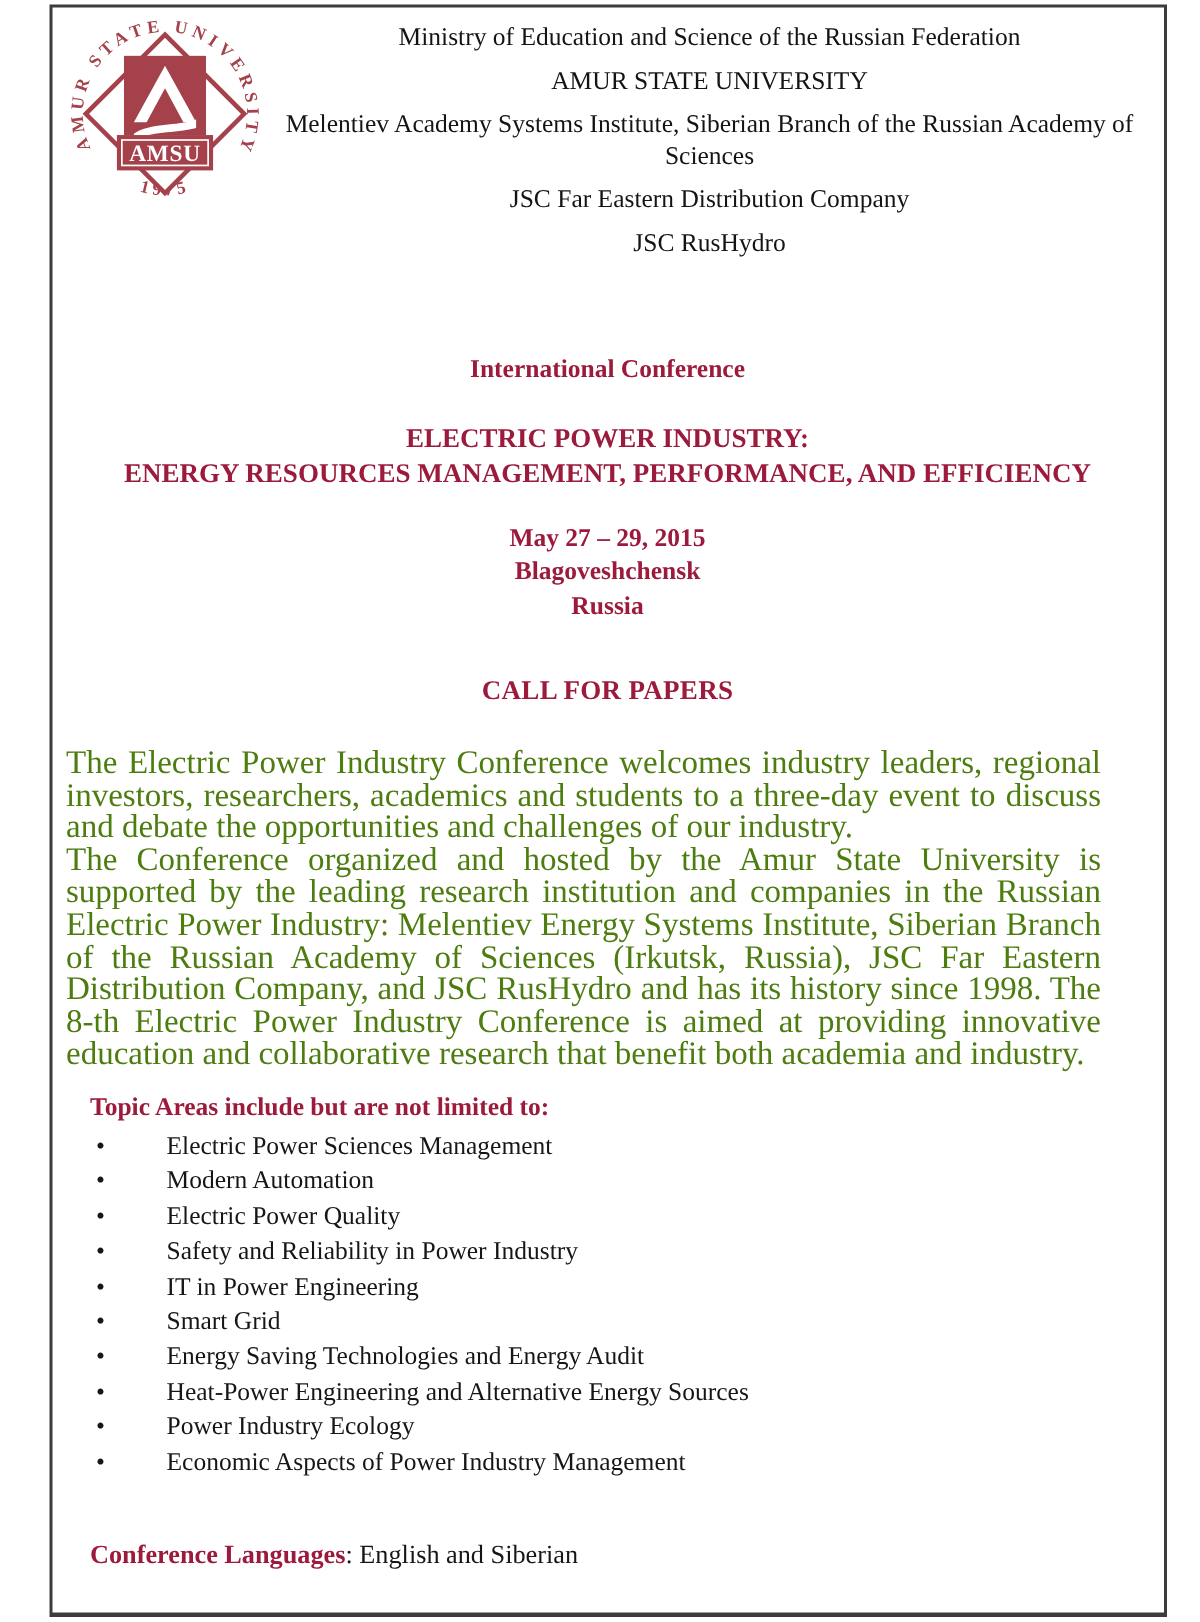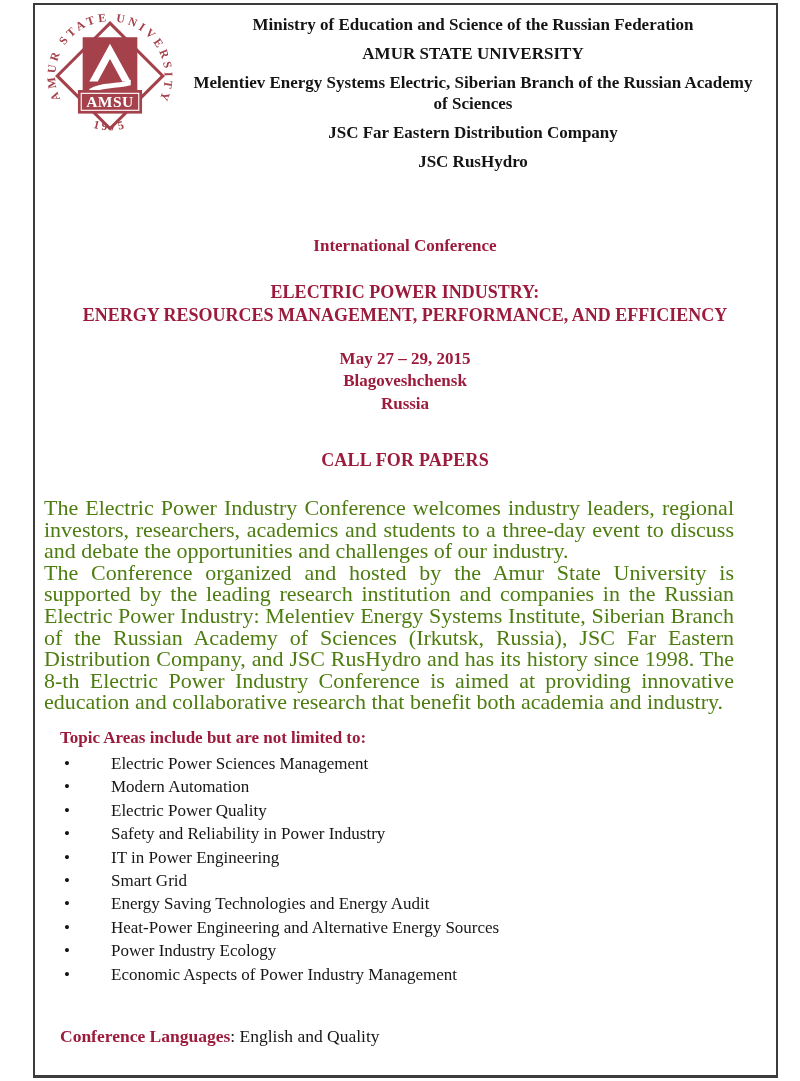--- a/index.html
+++ b/index.html
@@ -23,21 +23,21 @@
   }
   .logo {
     position: absolute;
     left: 44px; top: 8px;
     width: 132px; height: 132px;
   }
   .header-block {
     position: absolute;
     left: 190px; top: 14px; width: 566px;
     text-align: center;
-    font-weight: bold;
+    font-weight: normal;
     font-size: 17px;
     line-height: 21px;
     color: #141414;
   }
   .header-block p { margin: 0 0 8px 0; }
   .center-line {
     position: absolute;
     left: 55px; width: 700px;
     text-align: center;
     font-weight: bold;
@@ -116,21 +116,21 @@
     <path d="M48,86 C60,78 78,81 92,76 L92,82 C76,86 60,84 48,91 Z" fill="#ffffff"></path>
 
     <rect x="36" y="87" width="68" height="25" fill="#a4414b"></rect>
     <rect x="39.5" y="90.5" width="61" height="18" fill="none" stroke="#ffffff" stroke-width="1.2"></rect>
     <text x="70" y="105.5" font-size="16.5" font-weight="bold" fill="#ffffff" text-anchor="middle" letter-spacing="0.5">AMSU</text>
   </svg>
 
   <div class="header-block">
     <p>Ministry of Education and Science of the Russian Federation</p>
     <p>AMUR STATE UNIVERSITY</p>
-    <p>Melentiev Energy Systems Electric, Siberian Branch of the Russian Academy of Sciences</p>
+    <p>Melentiev Academy Systems Institute, Siberian Branch of the Russian Academy of Sciences</p>
     <p>JSC Far Eastern Distribution Company</p>
     <p>JSC RusHydro</p>
   </div>
 
   <div class="center-line kicker">International Conference</div>
 
   <div class="center-line title-lines">
     <div>ELECTRIC POWER INDUSTRY:</div>
     <div>ENERGY RESOURCES MANAGEMENT, PERFORMANCE, AND EFFICIENCY</div>
   </div>
@@ -157,15 +157,15 @@
     <li>IT in Power Engineering</li>
     <li>Smart Grid</li>
     <li>Energy Saving Technologies and Energy Audit</li>
     <li>Heat-Power Engineering and Alternative Energy Sources</li>
     <li>Power Industry Ecology</li>
     <li>Economic Aspects of Power Industry Management</li>
   </ul>
 
   <div class="languages-line">
     <span class="label">Conference Languages</span><span class="sep">:</span>
-    <span>English and Quality</span>
+    <span>English and Siberian</span>
   </div>
 </div>
 
 </body></html>

